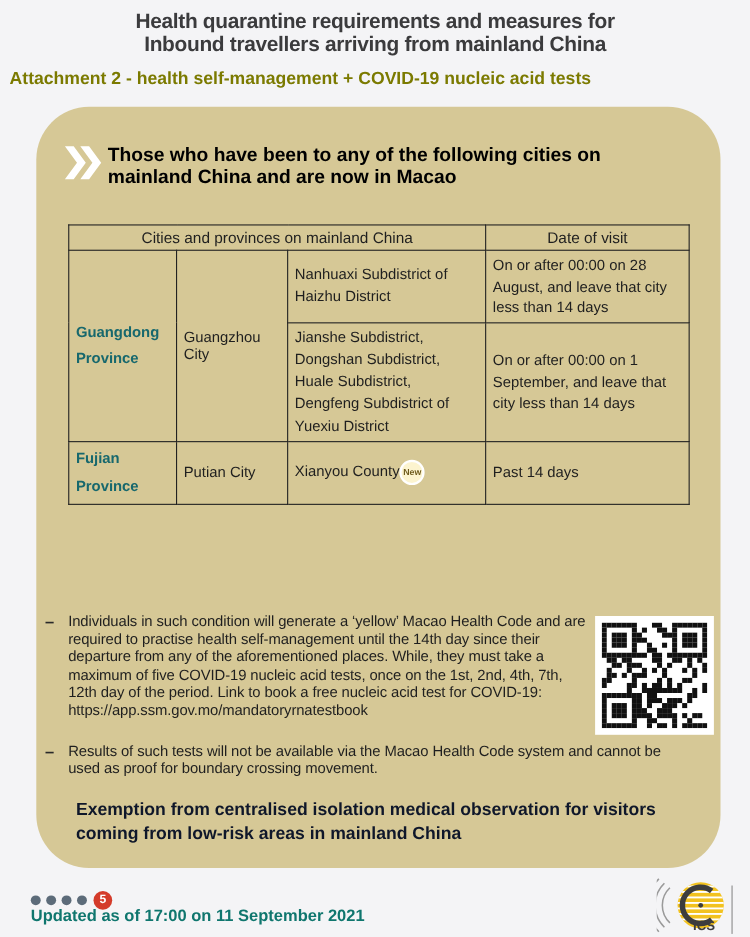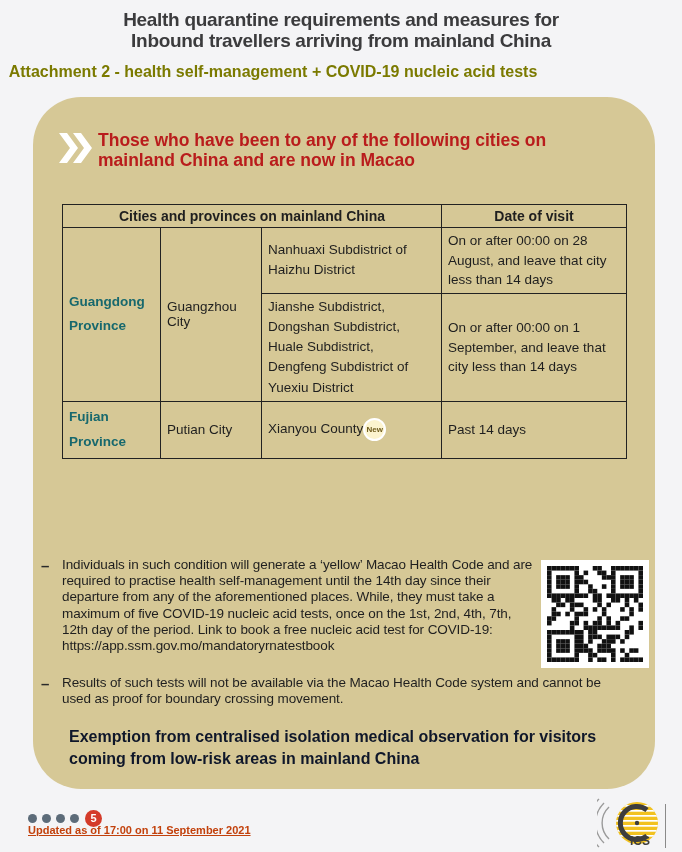--- a/index.html
+++ b/index.html
@@ -23,31 +23,31 @@
   }
   .panel {
     position:absolute; left:33px; top:97px; width:622px; height:692px;
     background:#d6c896; border-radius:48px;
   }
   .panel-heading {
     position:absolute; left:26px; top:33px; display:flex; align-items:flex-start;
   }
   .chevrons { flex:0 0 auto; margin-top:2px; }
   .panel-heading-text {
-    margin-left:5px; color:#b91c1c; font-weight:bold; font-size:17.5px; line-height:1.16;
+    margin-left:5px; color:#000000; font-weight:bold; font-size:17.5px; line-height:1.16;
   }
   table.cities {
     position:absolute; left:29px; top:107px; width:564px;
     border-collapse:collapse; table-layout:fixed;
   }
   table.cities th, table.cities td {
     border:1px solid #222; vertical-align:middle;
     font-size:13.5px; padding:3px 6px;
   }
-  table.cities th { font-size:14px; font-weight:bold; text-align:center; height:23px; padding:2px; }
+  table.cities th { font-size:14px; font-weight:normal; text-align:center; height:23px; padding:2px; }
   .col-province { width:98px; } .col-city { width:101px; }
   .col-district { width:180px; } .col-date { width:185px; }
   td.province { color:#17686d; font-weight:bold; font-size:14px; line-height:1.85; }
   td.district { line-height:1.5; }
   td.date-cell { font-size:12.5px; line-height:1.45; padding-right:4px; }
   tr.r1 { height:42px; } tr.r2 { height:67px; } tr.r3 { height:52px; }
   .new-badge {
     display:inline-block; width:23px; height:23px; border-radius:50%;
     background:#fcf4cf; border:2px solid #ffffff;
     color:#6f5c1e; font-size:8px; font-weight:bold;
@@ -75,21 +75,21 @@
   .dot {
     width:9px; height:9px; border-radius:50%; background:#5c6b79; margin-right:5px;
   }
   .page-badge {
     width:17px; height:17px; border-radius:50%; background:#d43b2a;
     color:#fff; font-size:11px; font-weight:bold; text-align:center; line-height:17px;
     margin-left:1px;
   }
   .updated {
     position:absolute; left:28px; top:824px;
-    font-size:11px; font-weight:bold; color:#c2410c;text-decoration:underline;
+    font-size:15px; font-weight:bold; color:#0f766e;
   }
   .logo {
     position:absolute; right:10px; top:797px; display:flex; align-items:center;
   }
   .logo-divider { width:1px; height:44px; background:#8a8a8a; margin:0 6px 0 4px; }
   .logo-cn { font-size:16px; color:#4a4a4a; font-weight:bold; letter-spacing:1px; line-height:1.2; }
   .logo-pt { font-size:10px; font-style:italic; color:#6a6a6a; line-height:1.2; }
 </style>
 </head>
 <body>

